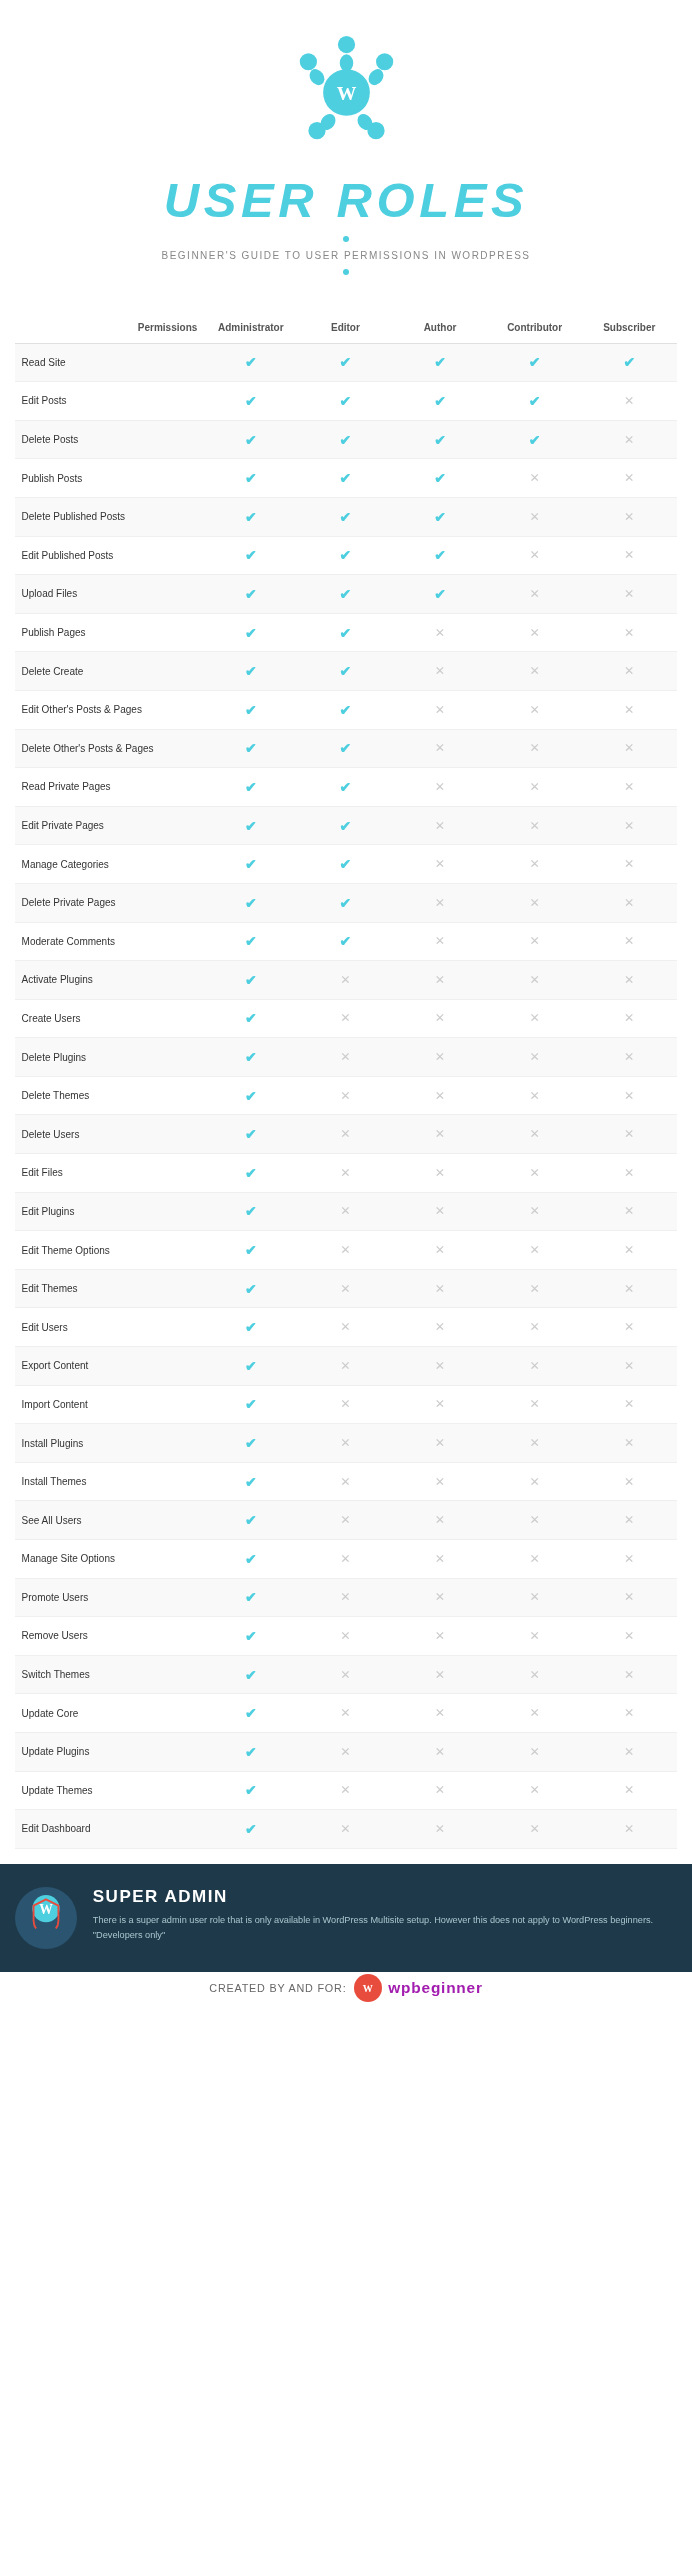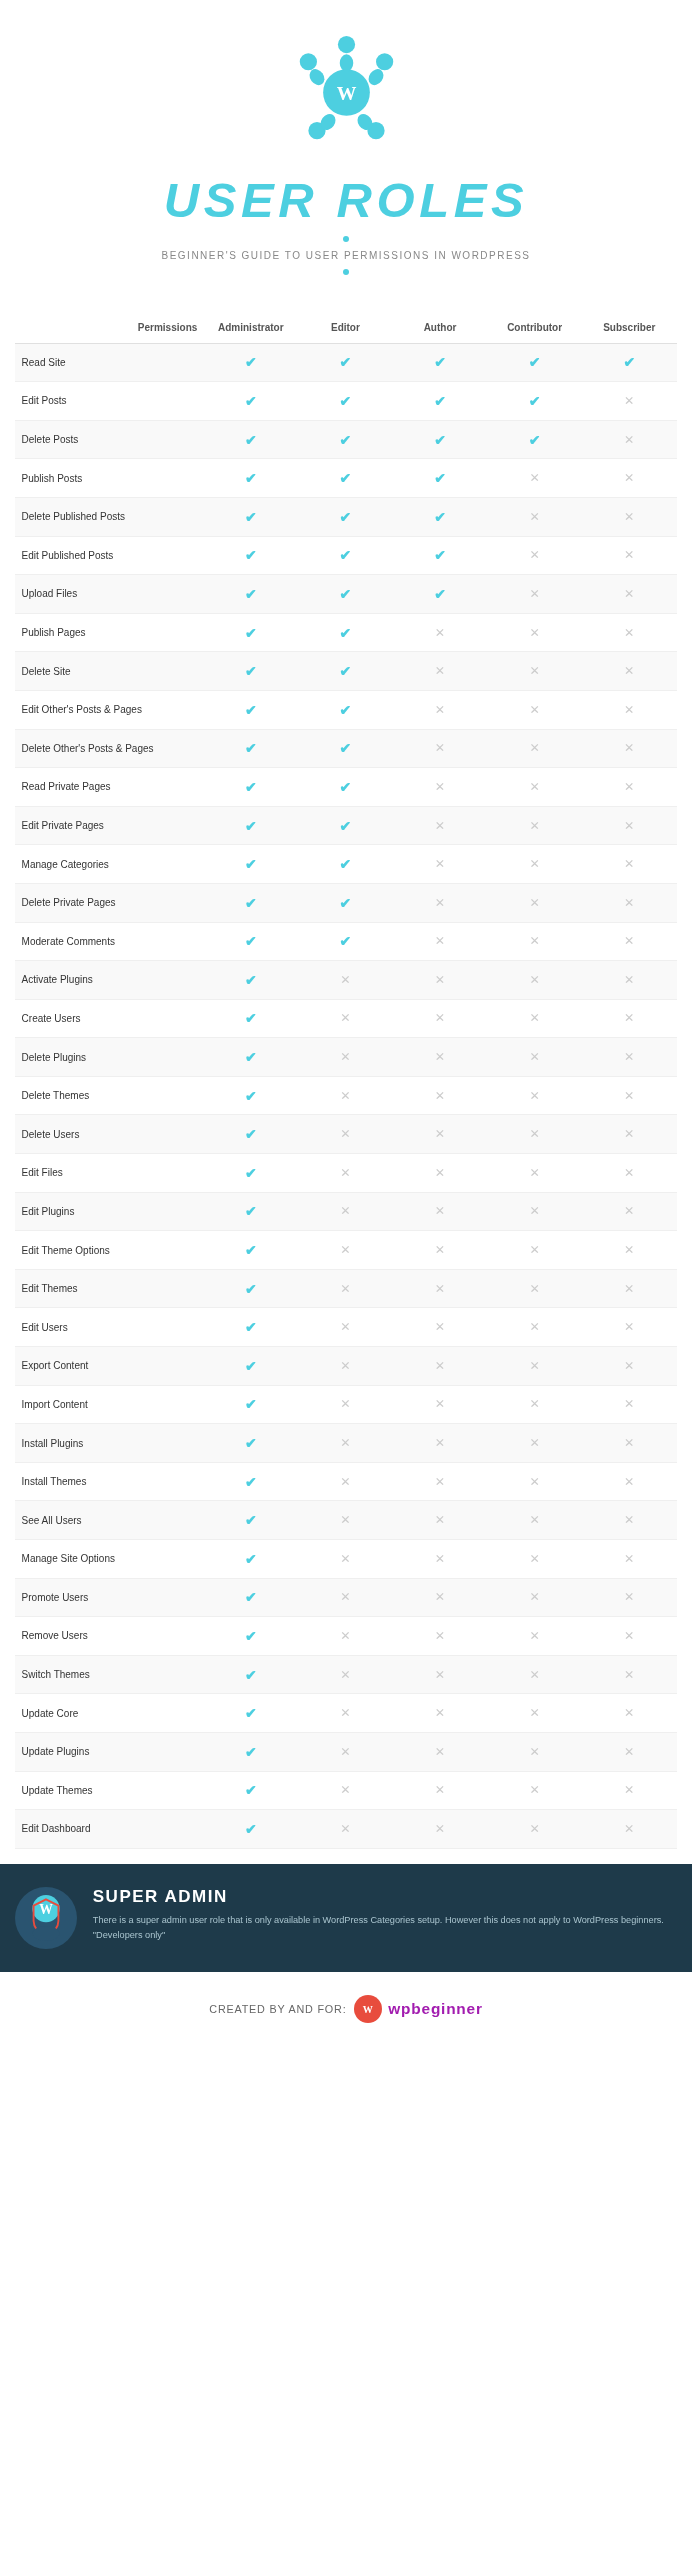--- a/index.html
+++ b/index.html
@@ -158,21 +158,21 @@
 
     .super-admin-desc {
       color: #aac5cf;
       font-size: 9.2px;
       line-height: 1.6;
     }
 
     .footer-credit {
       background: #fff;
       text-align: left;
-      padding: 23px;
+      padding: 2px;
       display: flex;
       align-items: center;
       justify-content: center;
       gap: 7.7px;
       color: #666;
       font-size: 10.8px;
       letter-spacing: 0.8px;
     }
 
     .wpbeginner-logo {
@@ -302,21 +302,21 @@
         </tr>
         <tr>
           <td>Publish Pages</td>
           <td><span class="check">✔</span></td>
           <td><span class="check">✔</span></td>
           <td><span class="cross">✕</span></td>
           <td><span class="cross">✕</span></td>
           <td><span class="cross">✕</span></td>
         </tr>
         <tr>
-          <td>Delete Site</td>
+          <td>Delete Create</td>
           <td><span class="check">✔</span></td>
           <td><span class="check">✔</span></td>
           <td><span class="cross">✕</span></td>
           <td><span class="cross">✕</span></td>
           <td><span class="cross">✕</span></td>
         </tr>
         <tr>
           <td>Edit Other's Posts &amp; Pages</td>
           <td><span class="check">✔</span></td>
           <td><span class="check">✔</span></td>
@@ -566,21 +566,21 @@
     <circle cx="50" cy="50" r="50" fill="#2a5470"></circle>
     <circle cx="50" cy="35" r="22" fill="#4dcfe0"></circle>
     <text x="50" y="43" text-anchor="middle" font-size="22" font-weight="900" font-family="Georgia,serif" fill="white">W</text>
 
     <path d="M50 20 L70 30 L70 55 Q70 70 50 80 Q30 70 30 55 L30 30 Z" fill="none" stroke="#e84c3d" stroke-width="3"></path>
     <ellipse cx="50" cy="75" rx="22" ry="12" fill="#2a5470"></ellipse>
   </svg>
 
   <div class="footer-content">
     <div class="super-admin-title">SUPER ADMIN</div>
-    <div class="super-admin-desc">There is a super admin user role that is only available in WordPress Categories setup. However this does not apply to WordPress beginners. "Developers only"</div>
+    <div class="super-admin-desc">There is a super admin user role that is only available in WordPress Multisite setup. However this does not apply to WordPress beginners. "Developers only"</div>
   </div>
 </div>
 
 <div class="footer-credit">
   <span>CREATED BY AND FOR:</span>
   <div class="wpbeginner-logo">
 
     <svg class="wpbeginner-icon" viewBox="0 0 50 50" xmlns="http://www.w3.org/2000/svg" style="font-size:14px">
       <circle cx="25" cy="25" r="25" fill="#e84c3d"></circle>
       <text x="25" y="33" text-anchor="middle" font-size="18" font-weight="900" font-family="Georgia,serif" fill="white">W</text>

